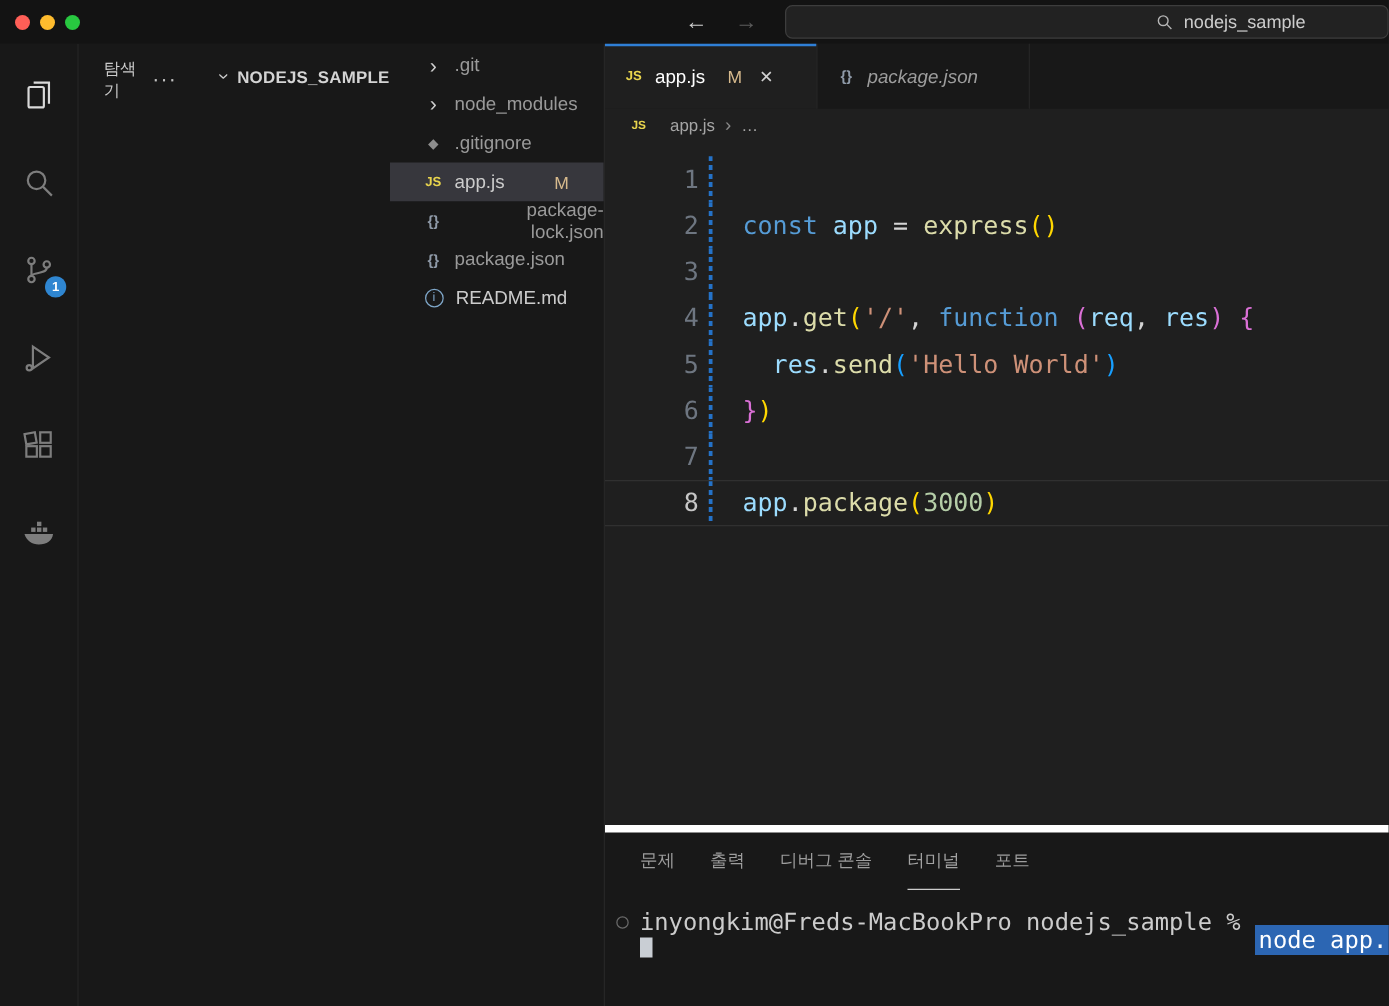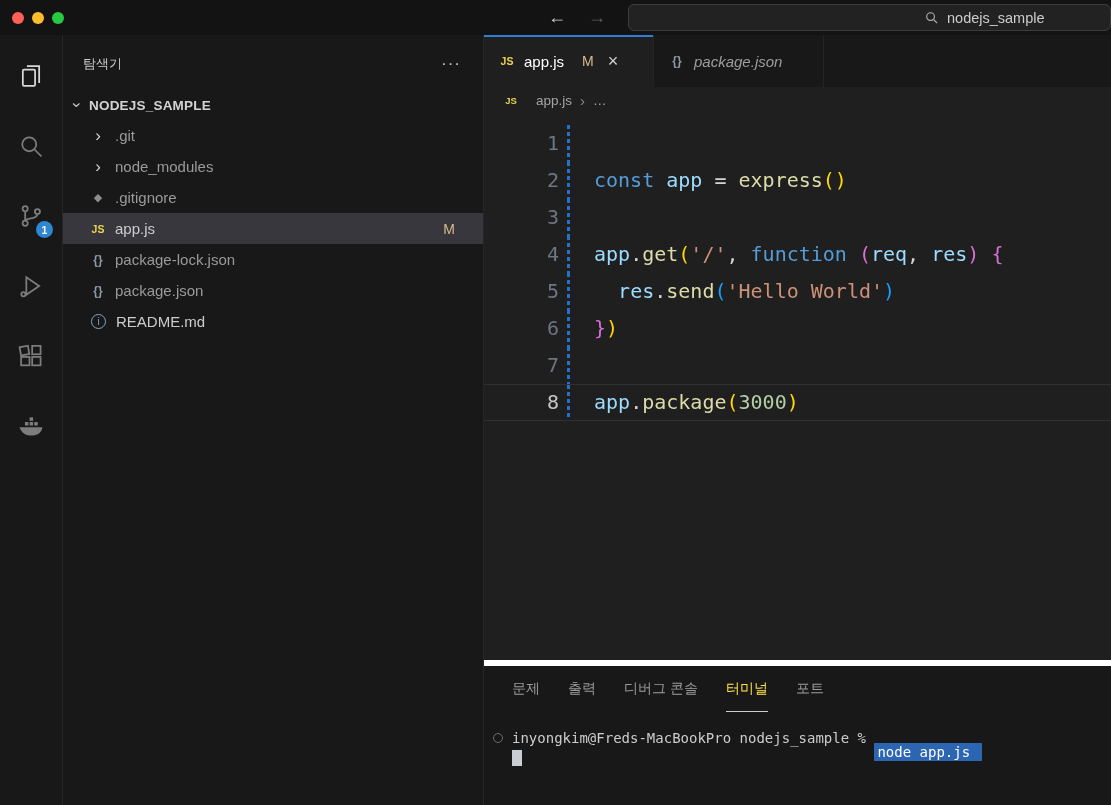--- a/index.html
+++ b/index.html
@@ -23,21 +23,21 @@
 
   
   .activitybar{flex:0 0 62px;background:#181818;border-right:1px solid #262626;display:flex;flex-direction:column;align-items:center;padding-top:6px;}
   .ab-item{width:62px;height:70px;display:flex;align-items:center;justify-content:center;color:#7d7d7d;position:relative;cursor:pointer;}
   .ab-item.active{color:#d9d9d9;}
   .ab-item svg{width:28px;height:28px;fill:none;stroke:currentColor;stroke-width:1.5;}
   .ab-item svg.filled{fill:currentColor;stroke:none;}
   .scm-badge{position:absolute;right:9px;bottom:13px;min-width:17px;height:17px;border-radius:50%;background:#2f86d1;color:#fff;font-size:10.5px;display:flex;align-items:center;justify-content:center;font-weight:600;}
 
   
-  .sidebar{flex:0 0 421px;background:#181818;border-right:1px solid #262626;display:flex;flex-direction:column;overflow:hidden;}
+  .sidebar{flex:0 0 421px;background:#181818;border-right:1px solid #262626;display:flex;flex-direction:row;overflow:hidden;}
   .sidebar-header{margin-top:14px;height:30px;display:flex;align-items:center;justify-content:space-between;padding:0 22px 0 20px;}
   .sidebar-title{font-size:13px;color:#cccccc;}
   .sidebar-actions{color:#c2c2c2;font-size:17px;letter-spacing:1px;cursor:pointer;line-height:10px;}
   .section-header{height:26px;margin-top:13px;display:flex;align-items:center;gap:5px;padding-left:7px;cursor:pointer;}
   .chev-down{display:inline-block;transform:rotate(90deg);font-size:16px;color:#cccccc;width:14px;text-align:center;}
   .section-label{font-weight:700;font-size:13.5px;color:#d4d4d4;letter-spacing:.2px;}
   .tree{margin-top:2px;}
   .tree-item{height:31px;display:flex;align-items:center;padding-left:26px;font-size:15px;color:#cccccc;cursor:pointer;}
   .tree-item.dim .tree-label{color:#9a9a9a;text-align:right;}
   .tree-item.selected{background:#37373d;}
@@ -73,22 +73,22 @@
   .lc{padding-left:24px;white-space:pre;}
   .tk-kw{color:#569cd6}.tk-var{color:#9cdcfe}.tk-fn{color:#dcdcaa}.tk-str{color:#ce9178}
   .tk-num{color:#b5cea8}.tk-op{color:#d4d4d4}
   .tk-b1{color:#ffd700}.tk-b2{color:#da70d6}.tk-b3{color:#179fff}
   .tk-hint{border-bottom:2px dotted #6f6f6f;}
 
   
   .panel{flex:0 0 145px;background:#181818;border-top:6px solid #ffffff;display:flex;flex-direction:column;}
   .panel-tabs{flex:0 0 46px;display:flex;align-items:stretch;padding-left:28px;}
   .panel-tab{margin-right:28px;font-size:14px;color:#9d9d9d;display:flex;align-items:center;border-bottom:1px solid transparent;cursor:pointer;}
-  .panel-tab.active{color:#fde047;border-bottom-color:#cccccc;}
-  .terminal{flex:1;padding:16px 0 0 9px;font-family:"DejaVu Sans Mono","Liberation Mono",monospace;font-size:14px;color:#cccccc;}
+  .panel-tab.active{color:#a3a3a3;border-bottom-color:#cccccc;}
+  .terminal{flex:1;padding:16px 0 0 9px;font-family:"DejaVu Sans Mono","Liberation Mono",monospace;font-size:19px;color:#cccccc;}
   .term-line{display:flex;align-items:center;height:20px;white-space:pre;}
   .term-deco{flex:0 0 10px;width:10px;height:10px;border:1.5px solid #6a6a6a;border-radius:50%;margin-right:9px;}
   .term-prompt{white-space:pre;}
   .term-sel{background:#2c66b3;color:#ffffff;padding:1px 3px;white-space:pre;margin-top:28px;}
   .term-cursor{display:inline-block;width:10px;height:16px;background:#c9ced4;margin-left:19px;}
 </style>
 </head>
 <body>
 
 <div class="window">

